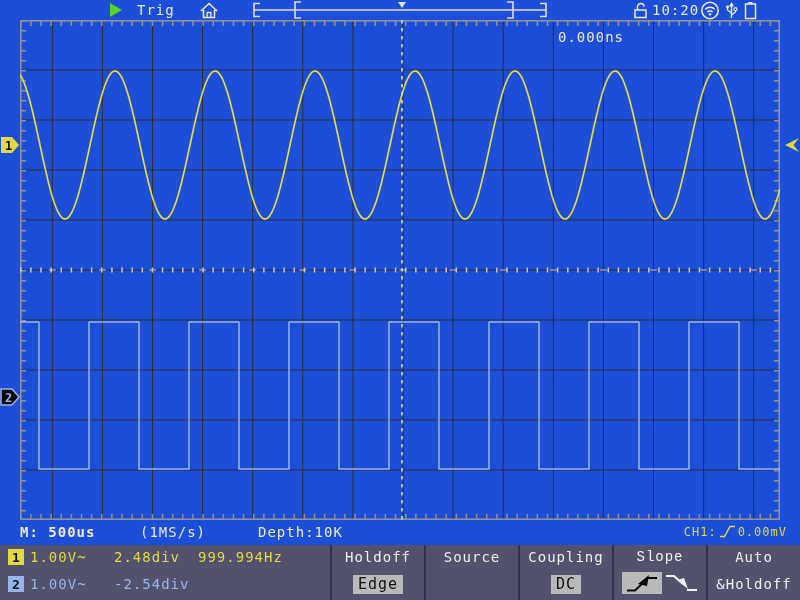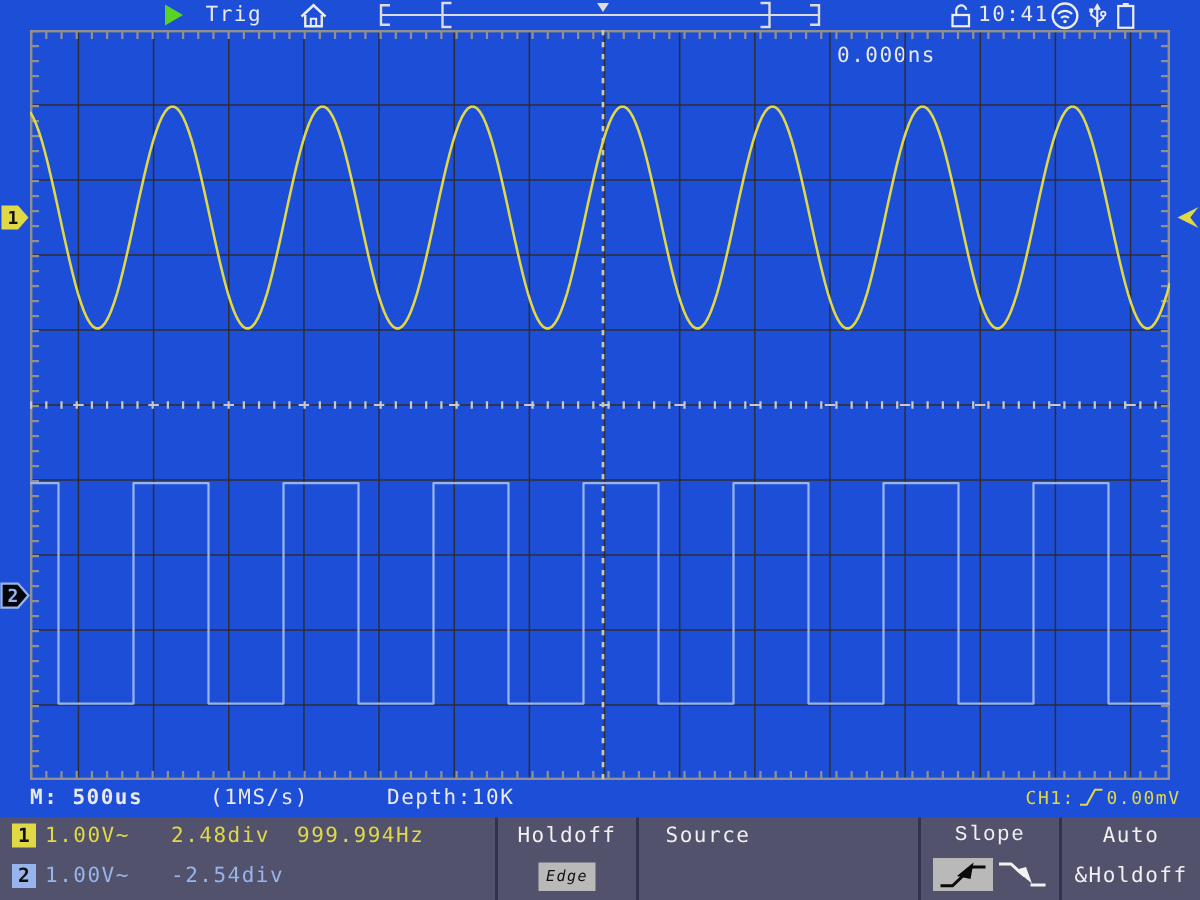--- a/index.html
+++ b/index.html
@@ -14,21 +14,21 @@
   .trig-readout{display:flex;align-items:center;gap:2px;color:var(--ch1);font-size:12px;letter-spacing:1px;margin-left:13px;}
   
   .bottom-panel{left:0;top:545px;width:800px;height:55px;background:var(--menu-bg);}
   .id-box{width:16px;height:16px;font-size:13px;font-weight:bold;color:#101010;display:flex;align-items:center;justify-content:center;}
   .ch1-text{color:var(--ch1);font-size:14px;letter-spacing:1px;}
   .ch2-text{color:var(--ch2);font-size:14px;letter-spacing:1px;}
   .menu-col{position:absolute;top:0;height:55px;width:94px;border-left:2px solid #32324c;
             display:flex;flex-direction:column;align-items:center;justify-content:space-between;
             padding:4px 0 6px 0;box-sizing:border-box;}
   .menu-label{color:#f0f0f0;font-size:14px;letter-spacing:1px;}
-  .value-box{background:var(--box-bg);color:#101010;font-size:10px;letter-spacing:1px;padding:0 5px;line-height:19px;font-style:italic;}
+  .value-box{background:var(--box-bg);color:#101010;font-size:15px;letter-spacing:1px;padding:0 5px;line-height:19px;}
   .plain-value{color:#f0f0f0;font-size:14px;letter-spacing:1px;line-height:19px;}
   .slope-row{display:flex;align-items:center;gap:3px;}
   .slope-sel-box{background:var(--box-bag, var(--box-bg));width:40px;height:22px;display:flex;align-items:center;justify-content:center;}
   svg{display:block;}
 </style>
 </head>
 <body>
 
 <div class="screen">
 
@@ -52,21 +52,21 @@
     <polygon points="148,2 156,2 152,8" fill="#dcdcdc"></polygon>
   </svg>
 
   <span class="abs topbar-text" style="left:558px;top:2px;margin-top:27px;">0.000ns</span>
 
   <svg class="abs" style="left:633px;top:2px;" width="15" height="17" viewBox="0 0 15 17">
     <rect x="2" y="8" width="11" height="7.5" stroke="#ececec" stroke-width="1.5" fill="none"></rect>
     <path d="M4.5 8 V5.2 a3.3 3.3 0 0 1 6.6 -0.6" stroke="#ececec" stroke-width="1.5" fill="none"></path>
   </svg>
 
-  <span class="abs topbar-text" style="left:652px;top:2px;">10:41</span>
+  <span class="abs topbar-text" style="left:652px;top:2px;">10:20</span>
 
   <svg class="abs" style="left:699px;top:1px;" width="22" height="19" viewBox="0 0 22 19">
     <circle cx="11" cy="9.5" r="8.2" stroke="#ececec" stroke-width="1.6" fill="none"></circle>
     <path d="M6.3 8.3 a6.3 6.3 0 0 1 9.4 0" stroke="#ececec" stroke-width="1.5" fill="none"></path>
     <path d="M8.4 11 a3.6 3.6 0 0 1 5.2 0" stroke="#ececec" stroke-width="1.5" fill="none"></path>
     <circle cx="11" cy="13.3" r="1.2" fill="#ececec"></circle>
   </svg>
 
   <svg class="abs" style="left:724px;top:2px;" width="15" height="17" viewBox="0 0 15 17">
     <path d="M7.5 16 V3.5" stroke="#ececec" stroke-width="1.4" fill="none"></path>
@@ -158,20 +158,24 @@
     <span class="abs ch2-text" style="left:114px;top:31px;">-2.54div</span>
 
     <div class="menu-col" style="left:330px;">
       <span class="menu-label">Holdoff</span>
       <span class="value-box">Edge</span>
     </div>
     <div class="menu-col" style="left:424px;gap:41px;">
       <span class="menu-label">Source</span>
       <span class="value-box">CH1</span>
     </div>
+    <div class="menu-col" style="left:518px;">
+      <span class="menu-label">Coupling</span>
+      <span class="value-box">DC</span>
+    </div>
     <div class="menu-col" style="left:612px;font-family:Liberation Mono, monospace;">
       <span class="menu-label">Slope</span>
       <div class="slope-row">
         <div class="slope-sel-box">
           <svg width="36" height="22" viewBox="0 0 36 22">
             <path d="M3 18.5 H11 L21 9" stroke="#0a0a0a" stroke-width="2" fill="none"></path>
             <polygon points="14,12 25,3 23,14" fill="#0a0a0a"></polygon>
             <path d="M24 6 H33" stroke="#0a0a0a" stroke-width="2" fill="none"></path>
           </svg>
         </div>

